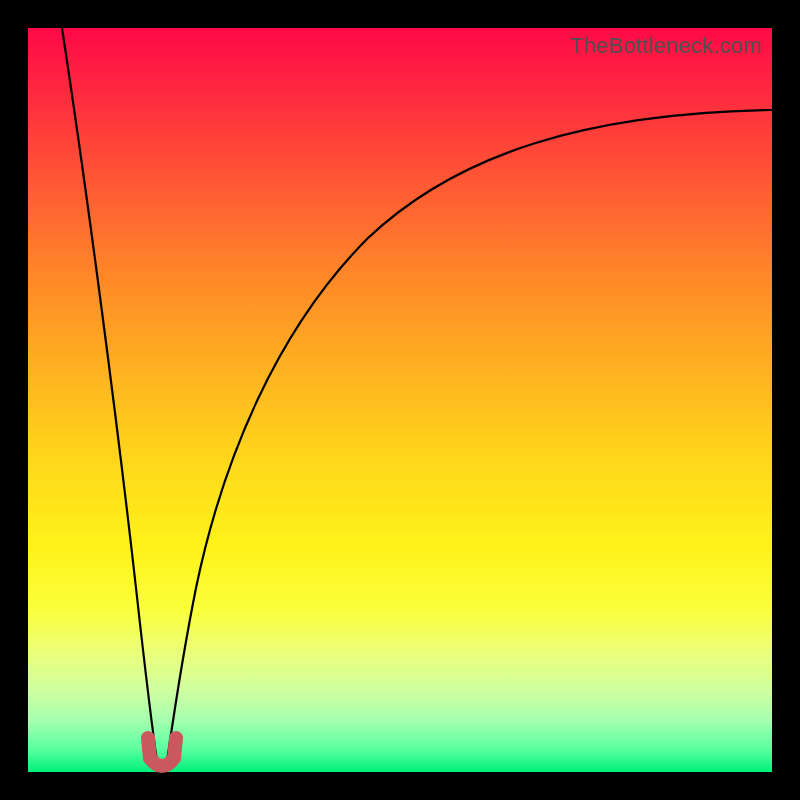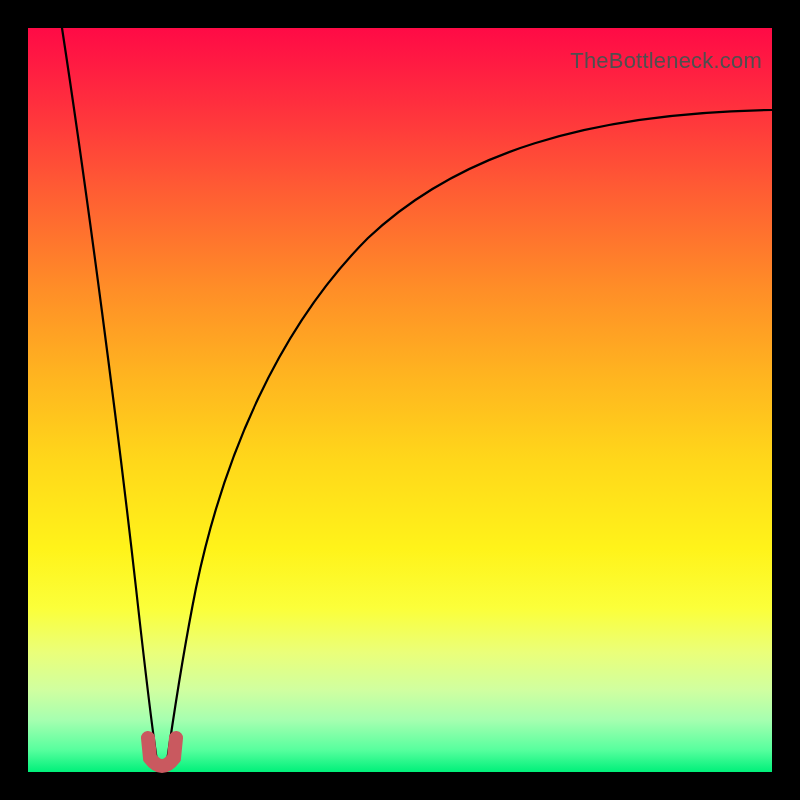--- a/index.html
+++ b/index.html
@@ -35,21 +35,21 @@
       #fbff3a 78%,
       #eaff7a 84%,
       #d0ffa0 89%,
       #a6ffb0 93%,
       #58ff9e 97%,
       #00f07a 100%
     );
   }
   .watermark {
     position: absolute;
-    top: 20px;
+    top: 5px;
     right: 10px;
     color: #4f4f4f;
     font-size: 22px;
     letter-spacing: 0.2px;
     font-weight: 400;
     user-select: none;
   }
   svg.curve {
     position: absolute;
     left: 0;

